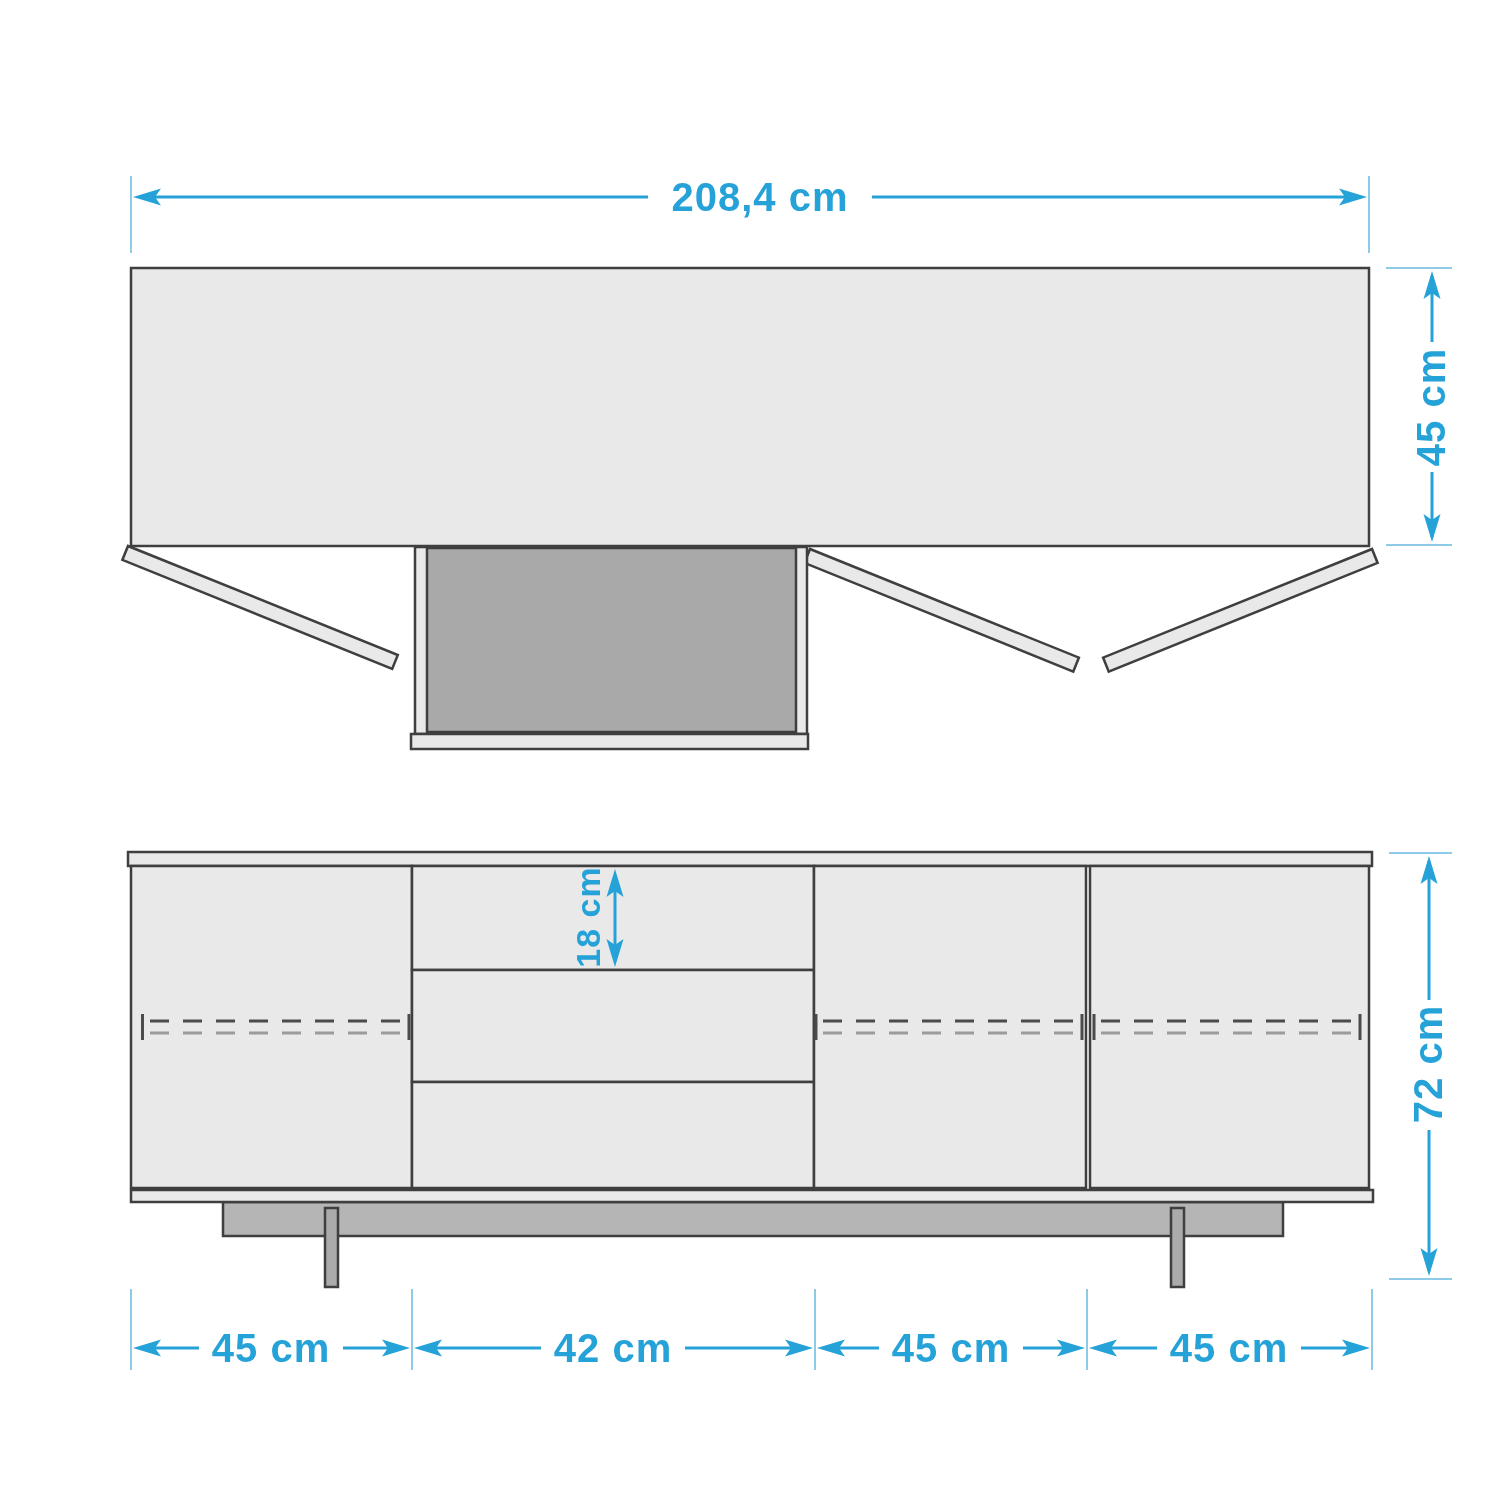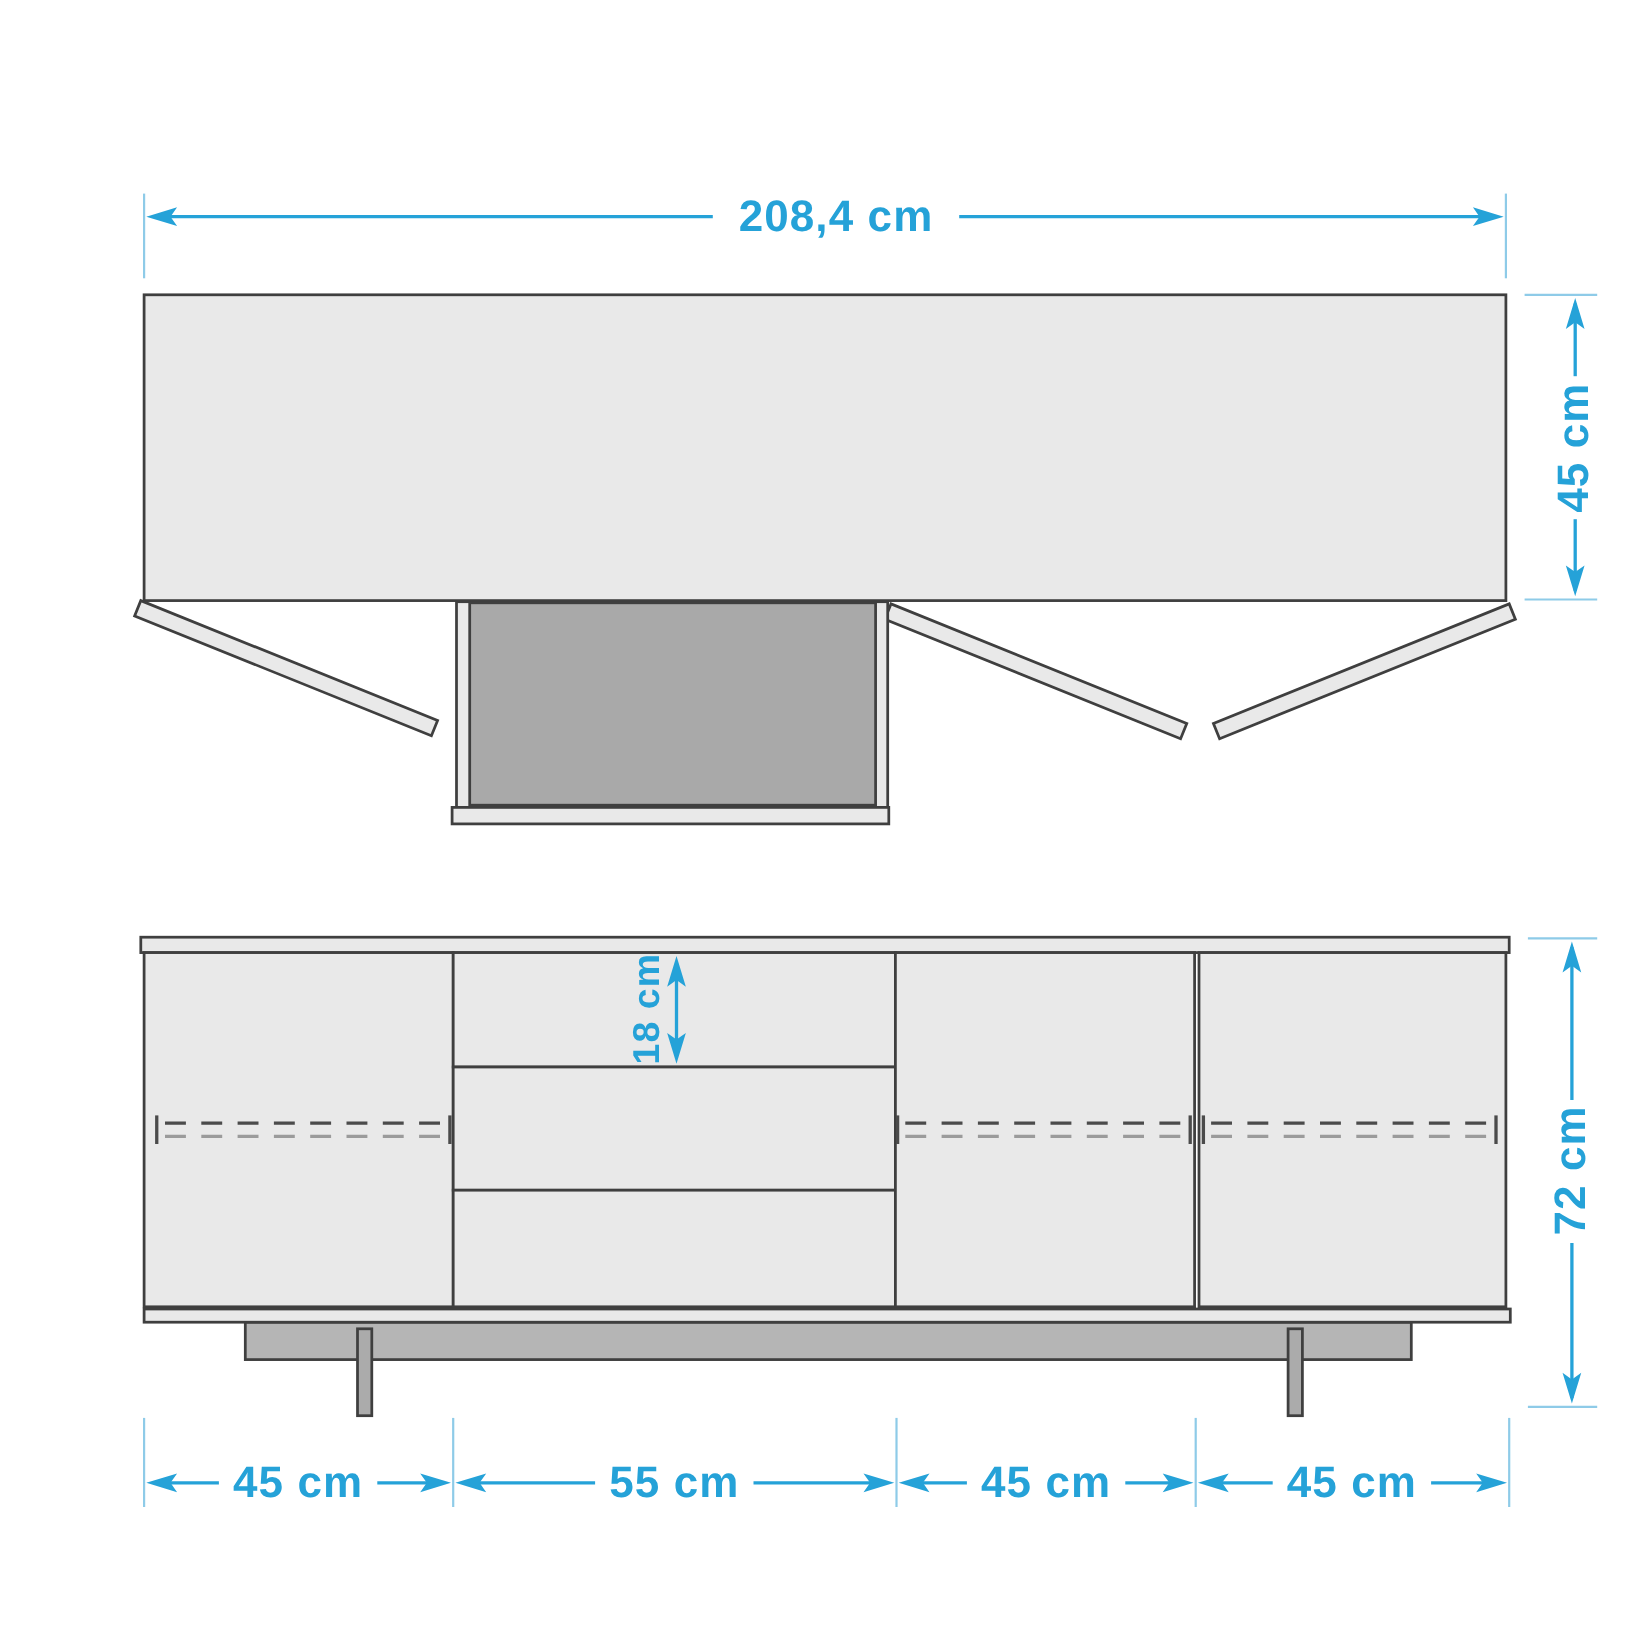--- a/index.html
+++ b/index.html
@@ -130,18 +130,18 @@
   <span class="dim-label" style="left:760px;top:197px;">208,4 cm</span>
 
   <span class="dim-label rot" style="left:1431px;top:407px;">45 cm</span>
 
   <span class="dim-label rot small" style="left:588px;top:917px;">18 cm</span>
 
   <span class="dim-label rot" style="left:1428px;top:1064px;">72 cm</span>
 
   <span class="dim-label" style="left:271px;top:1348px;">45 cm</span>
 
-  <span class="dim-label" style="left:613px;top:1348px;">55 cm</span>
+  <span class="dim-label" style="left:613px;top:1348px;">42 cm</span>
 
   <span class="dim-label" style="left:951px;top:1348px;">45 cm</span>
 
   <span class="dim-label" style="left:1229px;top:1348px;">45 cm</span>
 </div>
 
 </body></html>

